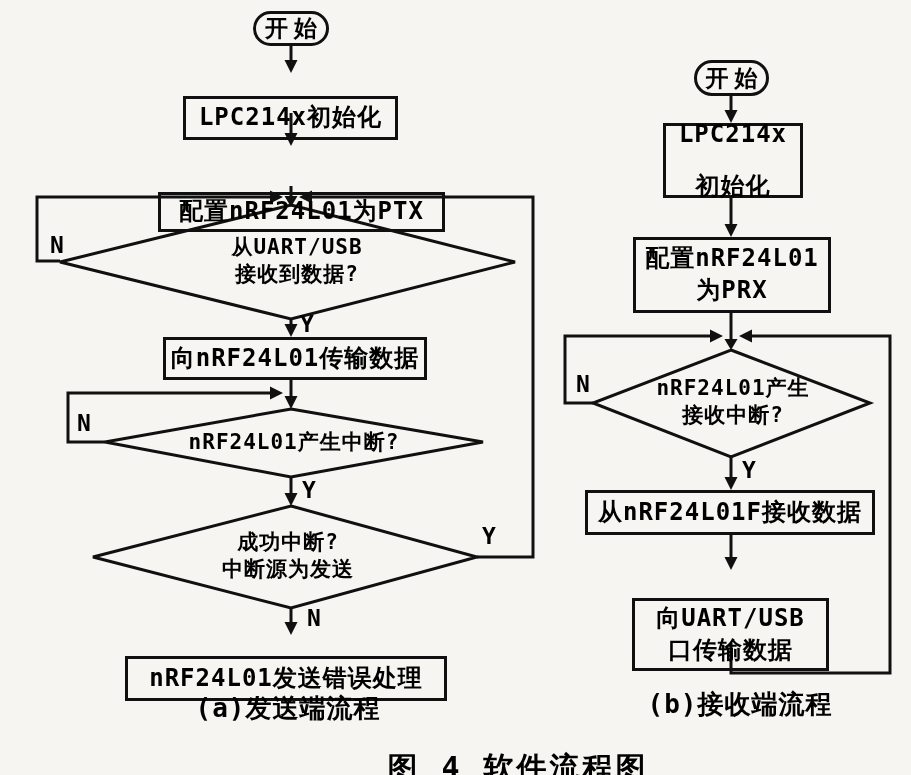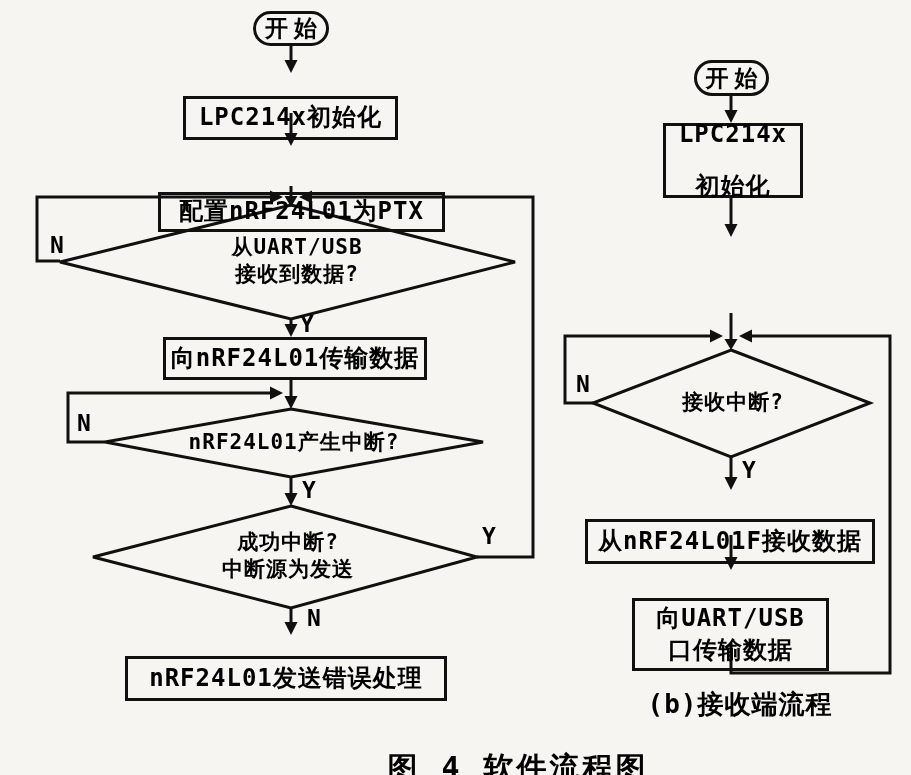--- a/index.html
+++ b/index.html
@@ -147,38 +147,44 @@
     <span>成功中断?</span>
     <span>中断源为发送</span>
   </div>
   <div class="node branch" style="left:489px;top:536px;">Y</div>
   <div class="node branch" style="left:314px;top:618px;">N</div>
 
   <div class="node box" style="left:125px;top:656px;width:322px;height:45px;">
     <span>nRF24L01发送错误处理</span>
   </div>
 
+  <div class="node cap" style="left:288px;top:708px;">(a)发送端流程</div>
 
   <div class="node terminal" style="left:694px;top:60px;width:75px;height:36px;">
     <span>开始</span>
   </div>
 
   <div class="node box" style="left:663px;top:123px;width:140px;height:75px;gap:20px;">
     <span>LPC214x</span>
     <span>初始化</span>
   </div>
 
+  <div class="node box" style="left:633px;top:237px;width:198px;height:76px;">
+    <span>配置nRF24L01</span>
+    <span>为PRX</span>
+  </div>
 
   <div class="node dtext" style="left:733px;top:402px;">
+    <span>nRF24L01产生</span>
     <span>接收中断?</span>
   </div>
   <div class="node branch" style="left:583px;top:384px;">N</div>
   <div class="node branch" style="left:749px;top:470px;">Y</div>
 
-  <div class="node box" style="left:585px;top:490px;width:290px;height:45px;margin-top:29px;">
+  <div class="node box" style="left:585px;top:490px;width:290px;height:45px;">
     <span>从nRF24L01F接收数据</span>
   </div>
 
   <div class="node box" style="left:632px;top:570px;width:197px;height:73px;margin-top:28px;">
     <span>向UART/USB</span>
     <span>口传输数据</span>
   </div>
 
   <div class="node cap" style="left:740px;top:704px;">(b)接收端流程</div>
 

